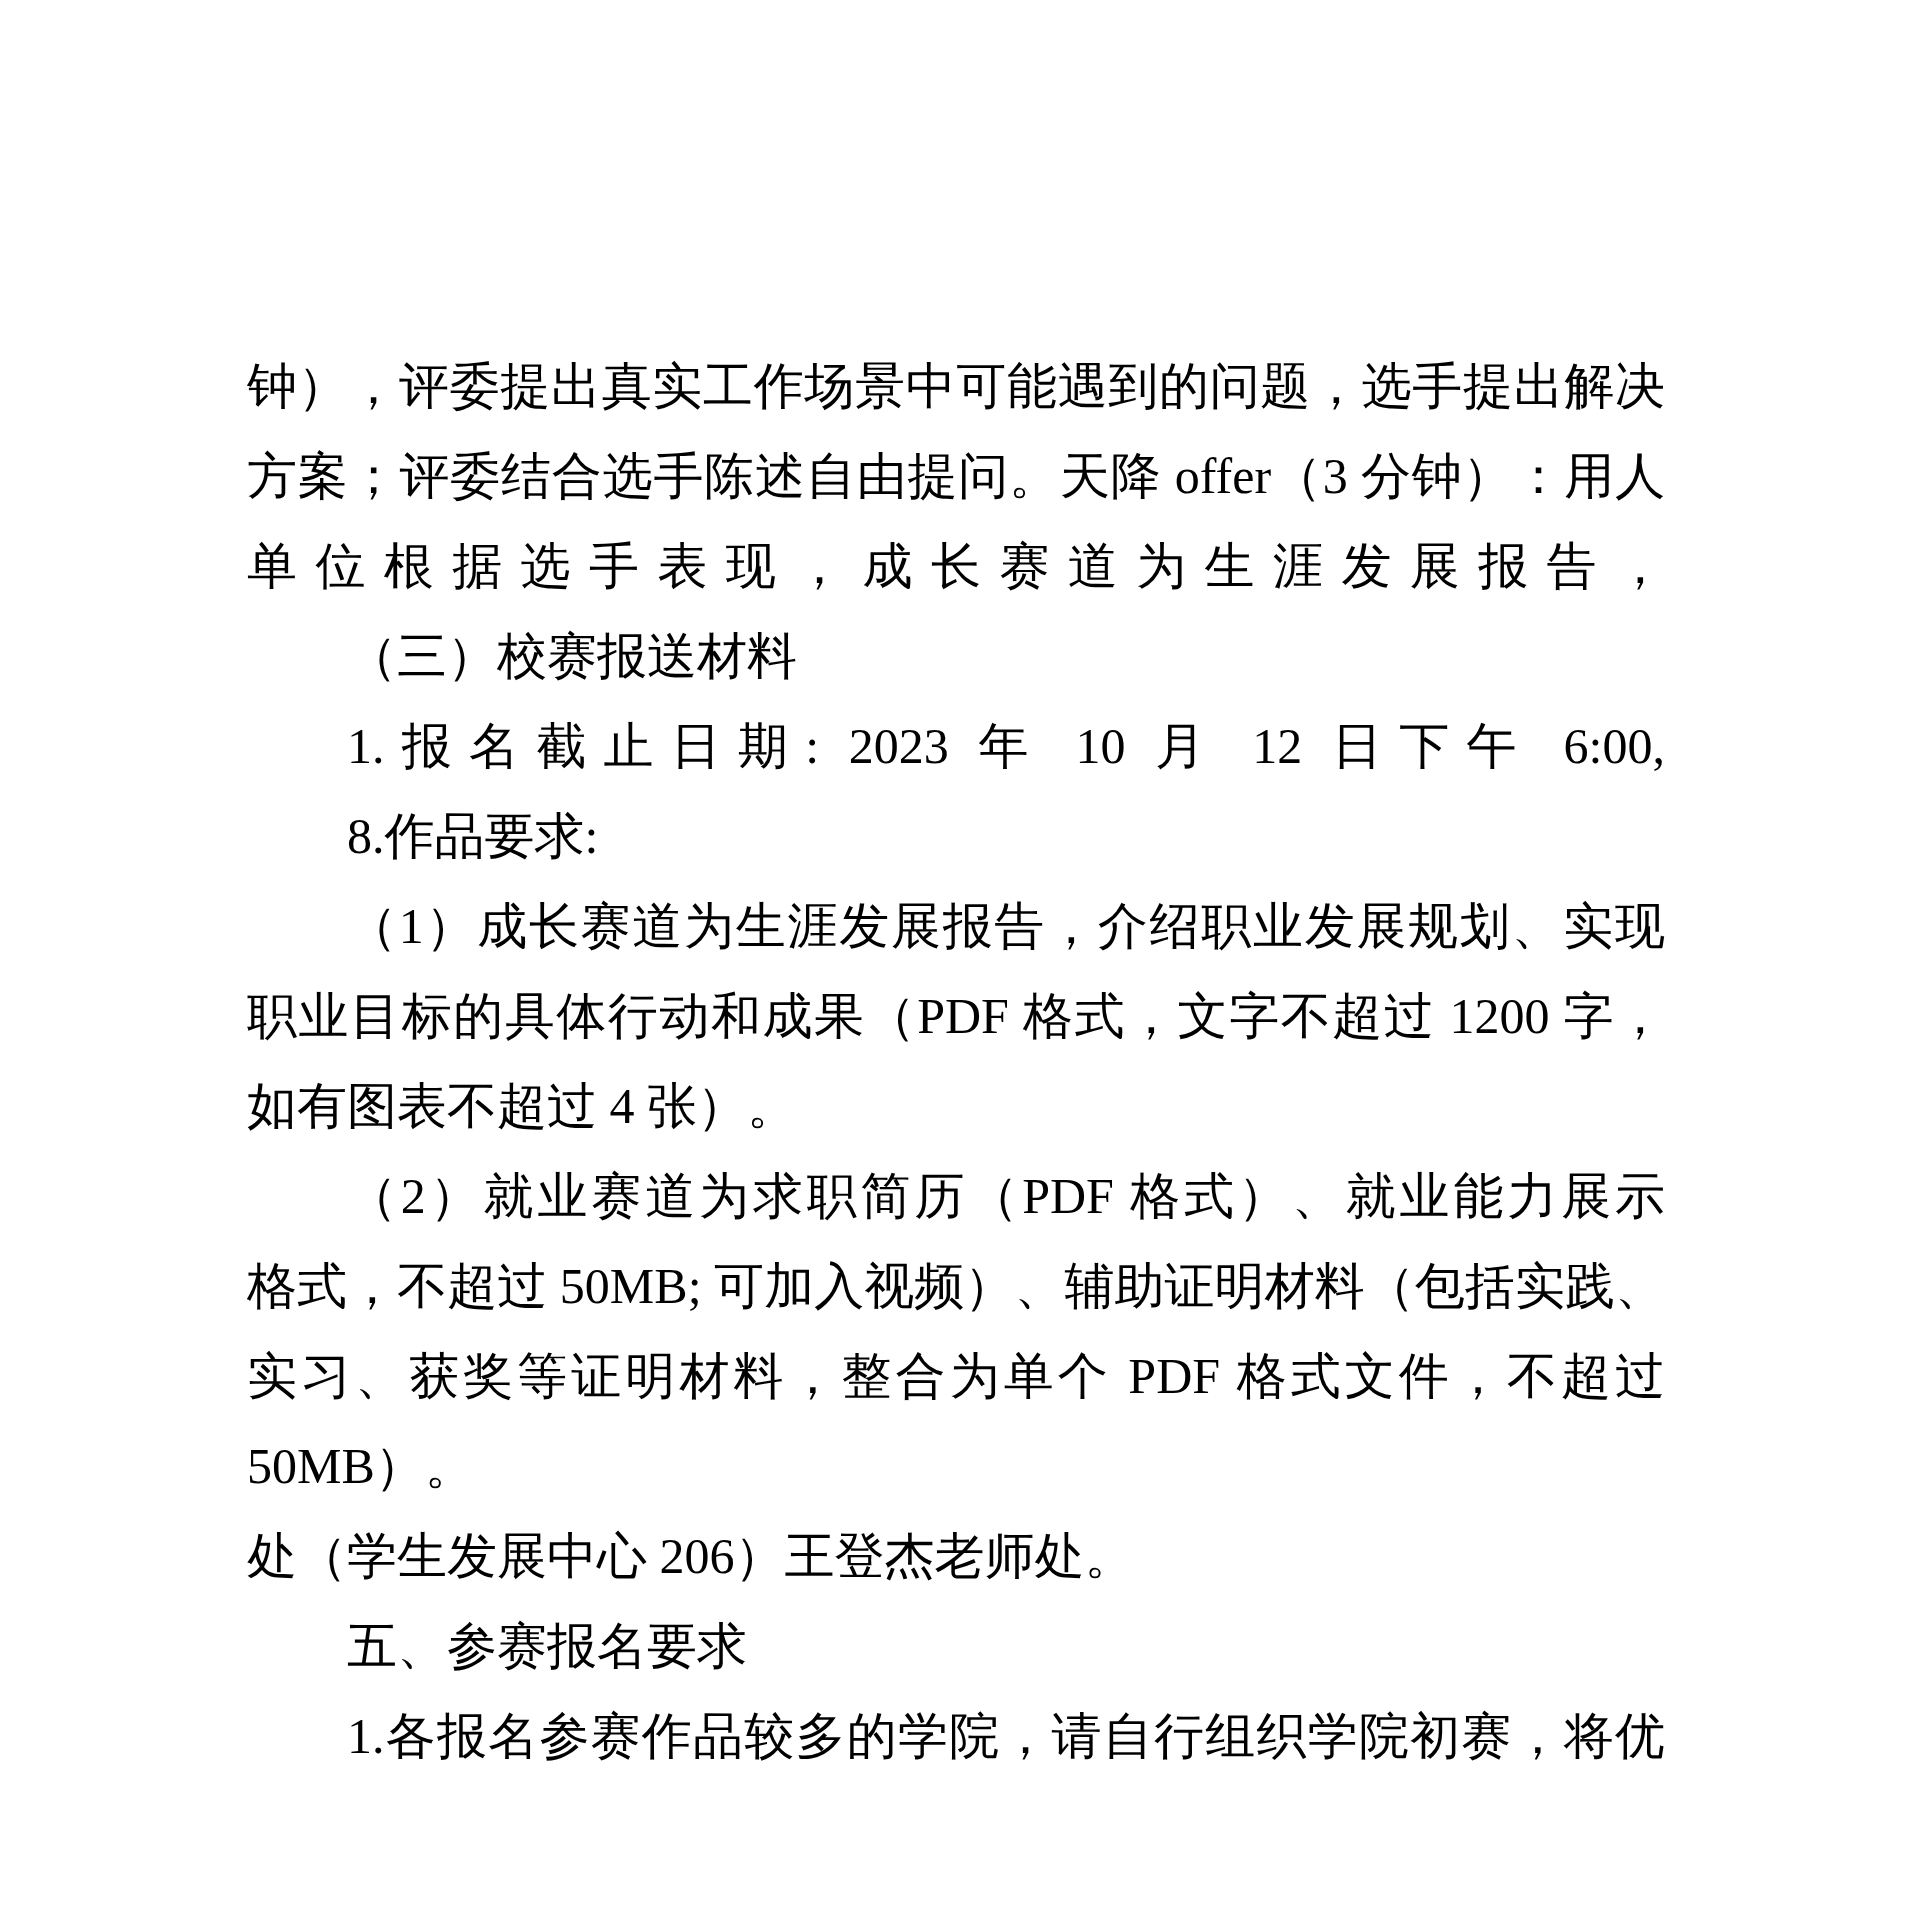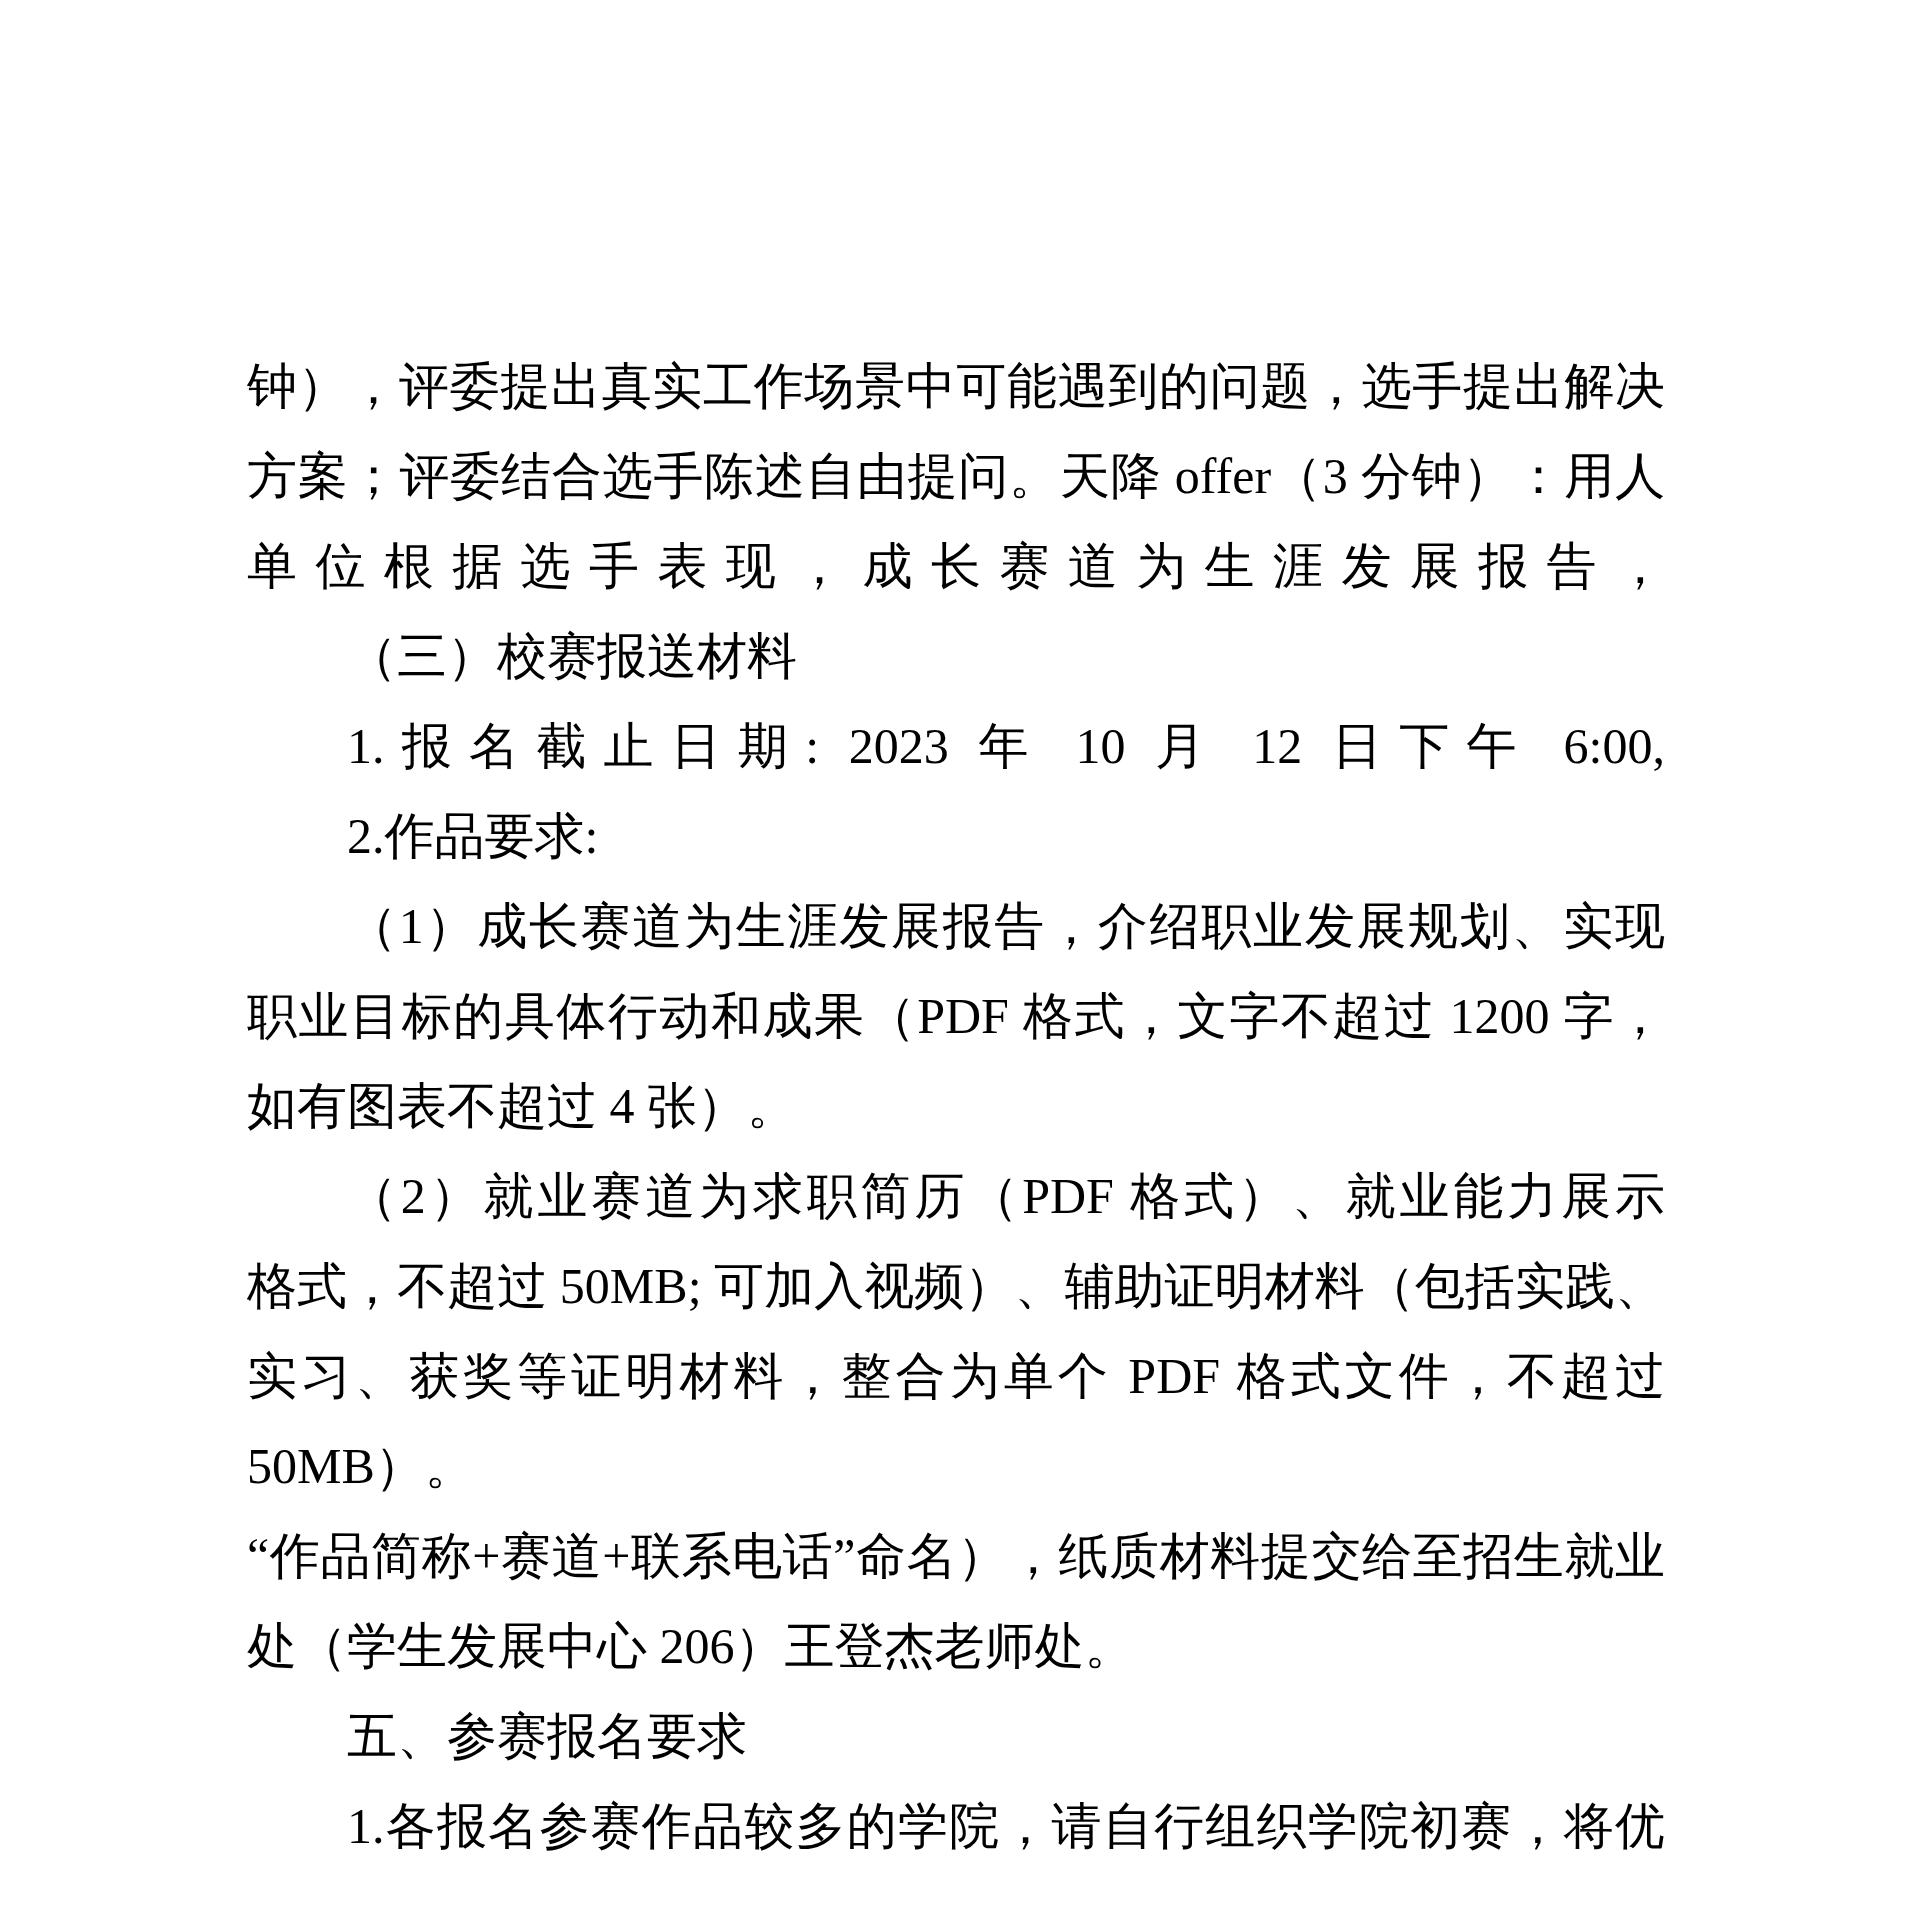--- a/index.html
+++ b/index.html
@@ -46,28 +46,27 @@
 </head>
 <body>
 
 <div class="page">
   <main class="content" id="content">
       <div class="line fill">钟），评委提出真实工作场景中可能遇到的问题，选手提出解决</div>
       <div class="line fill">方案；评委结合选手陈述自由提问。天降 offer（3 分钟）：用人</div>
       <div class="line fill">单位根据选手表现，成长赛道为生涯发展报告，并对选手作点评。</div>
       <div class="line indent bold">（三）校赛报送材料</div>
       <div class="line fill indent">1.报名截止日期: 2023 年 10 月 12 日下午 6:00, 逾期不予受理。</div>
-      <div class="line indent">2.作品要求:</div>
+      <div class="line indent">8.作品要求:</div>
       <div class="line fill indent">（1）成长赛道为生涯发展报告，介绍职业发展规划、实现</div>
       <div class="line fill">职业目标的具体行动和成果（PDF 格式，文字不超过 1200 字，</div>
       <div class="line">如有图表不超过 4 张）。</div>
       <div class="line fill indent">（2）就业赛道为求职简历（PDF 格式）、就业能力展示（PPT</div>
       <div class="line fill">格式，不超过 50MB; 可加入视频）、辅助证明材料（包括实践、</div>
       <div class="line fill">实习、获奖等证明材料，整合为单个 PDF 格式文件，不超过</div>
       <div class="line">50MB）。</div>
-      <div class="line fill">“作品简称+赛道+联系电话”命名），纸质材料提交给至招生就业</div>
       <div class="line">处（学生发展中心 206）王登杰老师处。</div>
       <div class="line indent bold">五、参赛报名要求</div>
       <div class="line fill indent">1.各报名参赛作品较多的学院，请自行组织学院初赛，将优</div>
     </main>
 
 </div>
 
 
 </body></html>

